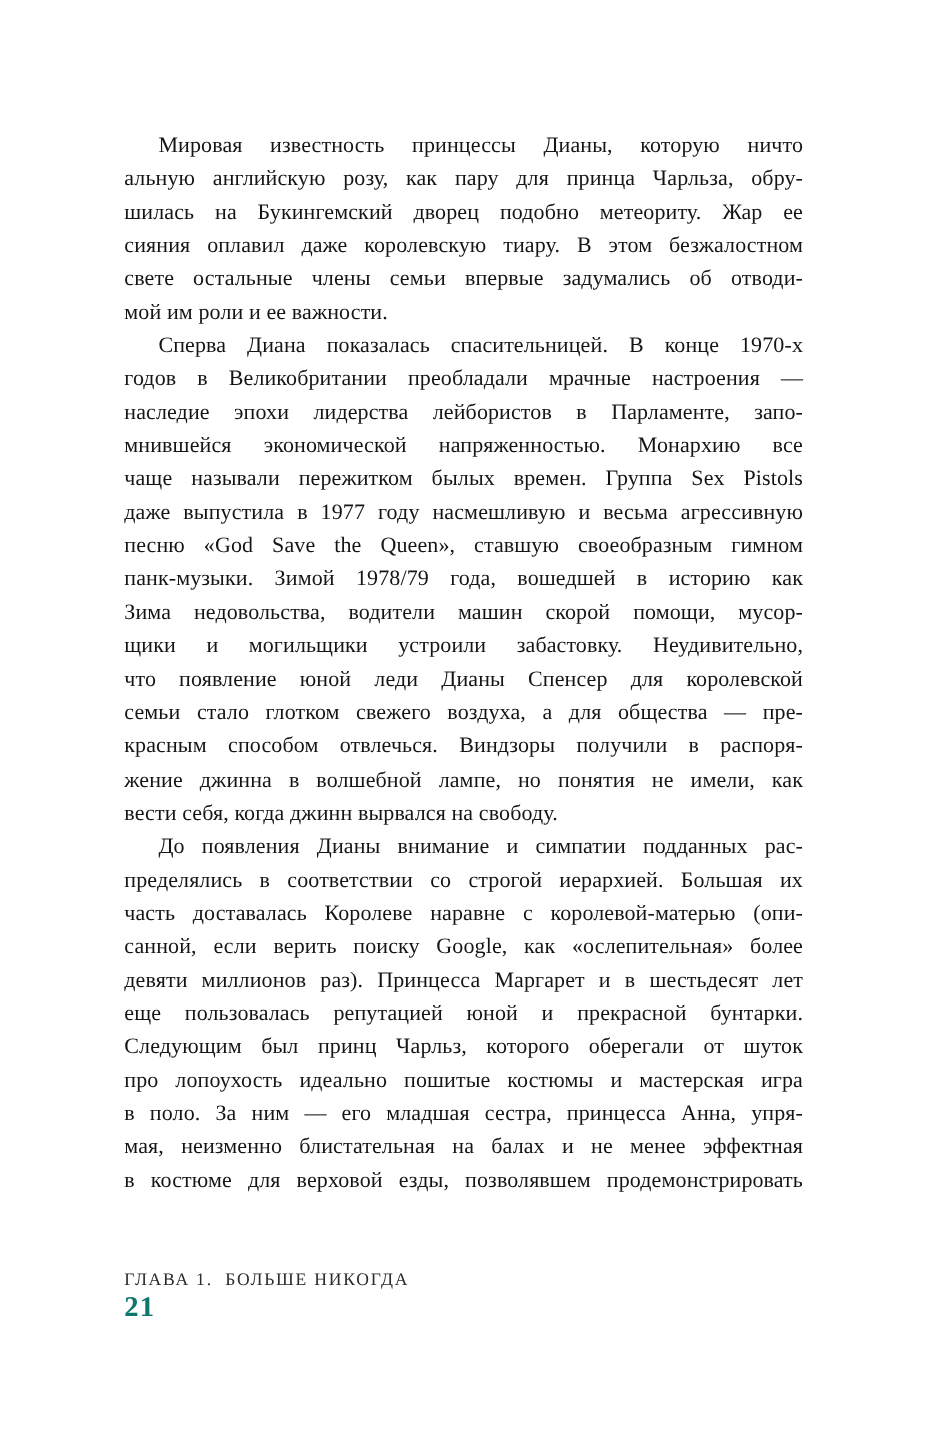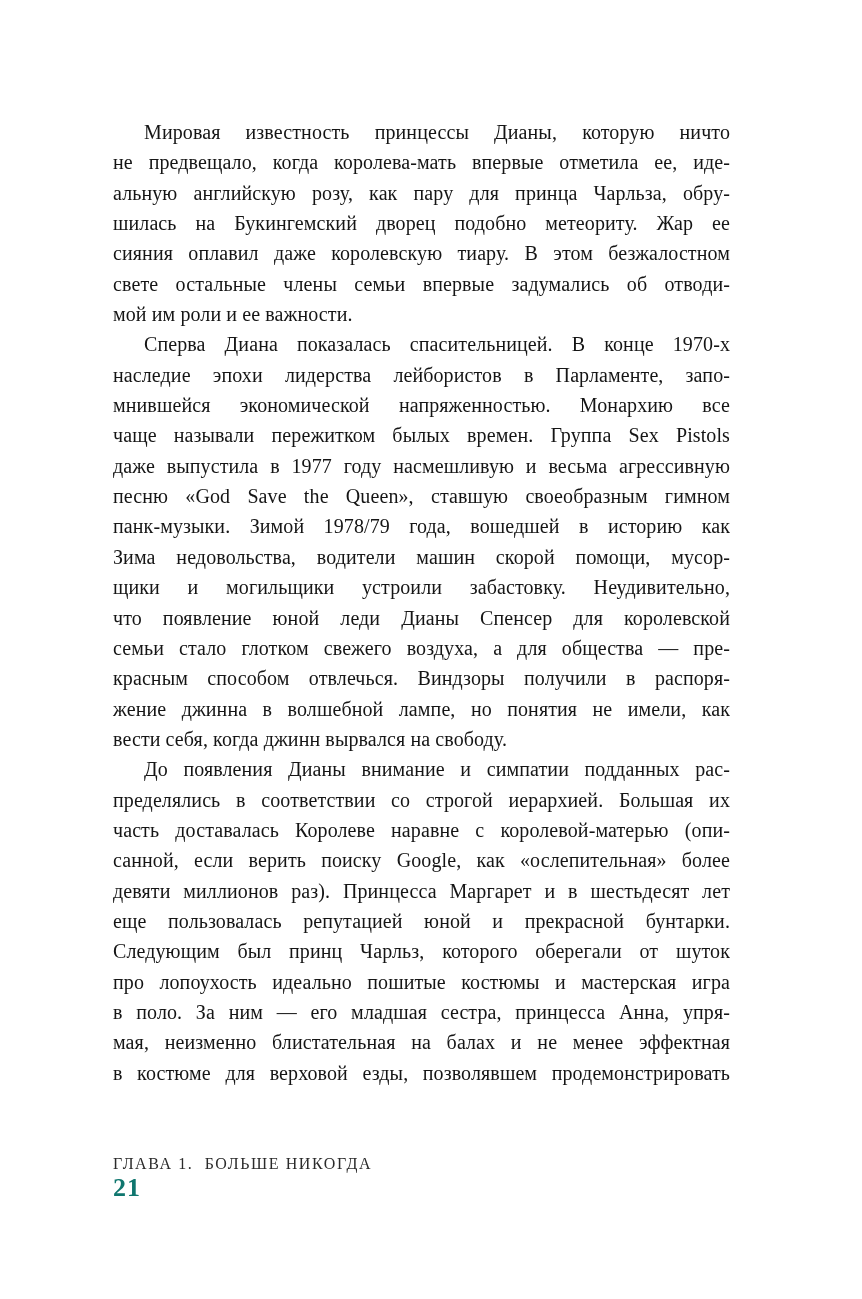--- a/index.html
+++ b/index.html
@@ -62,29 +62,29 @@
     letter-spacing: 1px;
   }
 </style>
 </head>
 <body>
 
 <div class="page">
   <div class="text-block">
       <div class="paragraph">
         <div class="line indent">Мировая известность принцессы Дианы, которую ничто</div>
-        <div class="line">не предвещало, когда королева-мать впервые отметила ее, иде-</div>
         <div class="line">альную английскую розу, как пару для принца Чарльза, обру-</div>
         <div class="line">шилась на Букингемский дворец подобно метеориту. Жар ее</div>
         <div class="line">сияния оплавил даже королевскую тиару. В этом безжалостном</div>
         <div class="line">свете остальные члены семьи впервые задумались об отводи-</div>
         <div class="line end">мой им роли и ее важности.</div>
       </div>
       <div class="paragraph">
         <div class="line indent">Сперва Диана показалась спасительницей. В конце 1970-х</div>
+        <div class="line">годов в Великобритании преобладали мрачные настроения —</div>
         <div class="line">наследие эпохи лидерства лейбористов в Парламенте, запо-</div>
         <div class="line">мнившейся экономической напряженностью. Монархию все</div>
         <div class="line">чаще называли пережитком былых времен. Группа Sex Pistols</div>
         <div class="line">даже выпустила в 1977 году насмешливую и весьма агрессивную</div>
         <div class="line">песню «God Save the Queen», ставшую своеобразным гимном</div>
         <div class="line">панк-музыки. Зимой 1978/79 года, вошедшей в историю как</div>
         <div class="line">Зима недовольства, водители машин скорой помощи, мусор-</div>
         <div class="line">щики и могильщики устроили забастовку. Неудивительно,</div>
         <div class="line">что появление юной леди Дианы Спенсер для королевской</div>
         <div class="line">семьи стало глотком свежего воздуха, а для общества — пре-</div>

